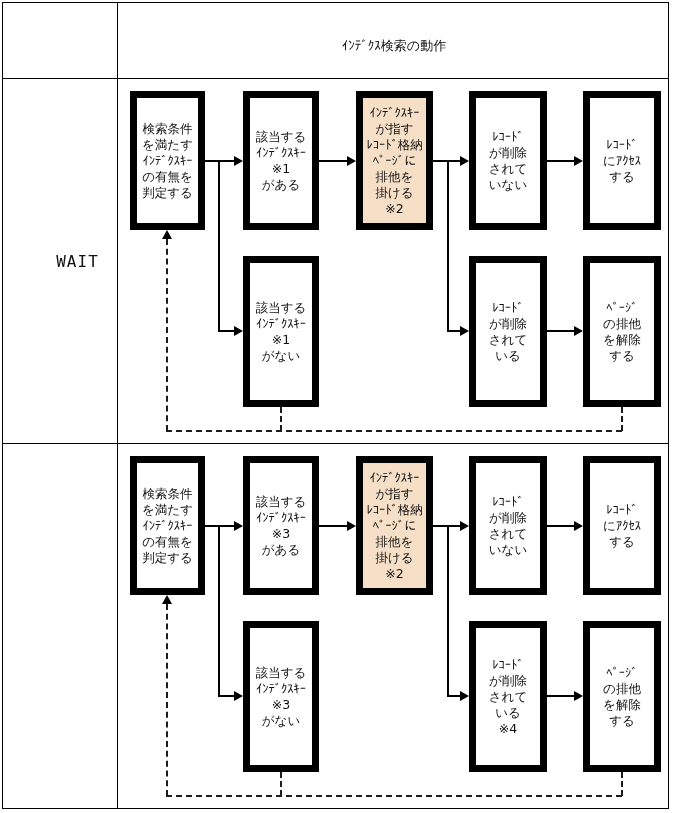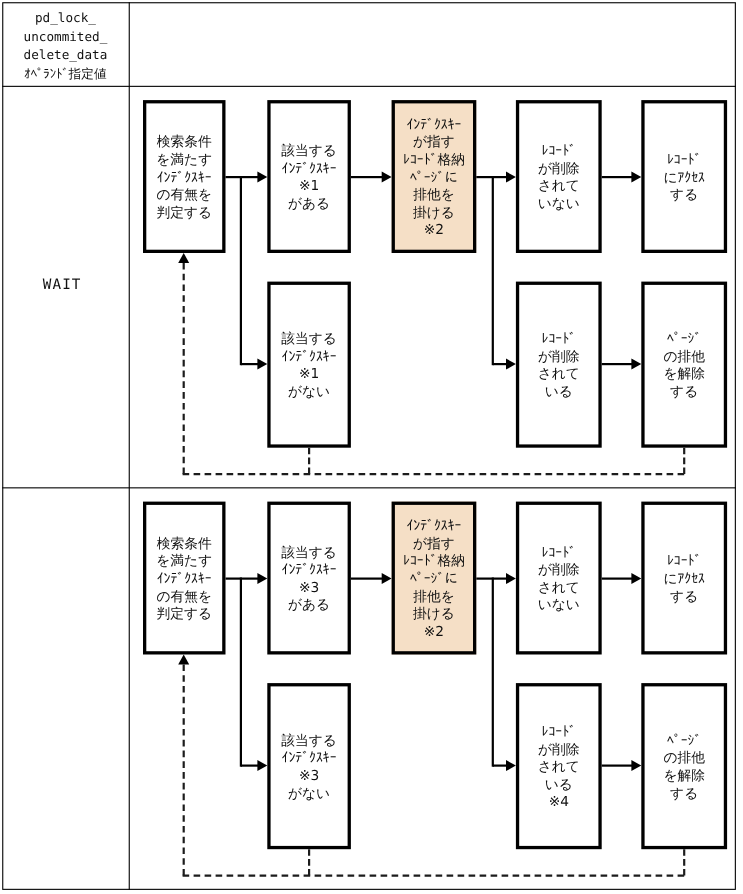--- a/index.html
+++ b/index.html
@@ -6,21 +6,21 @@
   .stage {
     position:relative; width:675px; height:813px; background:#fff;
     font-family:"DejaVu Sans","Liberation Sans",sans-serif; color:#111;
   }
   .mono { font-family:"DejaVu Sans Mono","Liberation Mono",monospace; }
   
   .tline { position:absolute; background:#000; }
   .outer { position:absolute; left:2px; top:2px; width:667px; height:807px; border:1px solid #000; box-sizing:border-box; }
   
   .box {
-    position:absolute; box-sizing:border-box; border:3px solid #000000; background:#fff;
+    position:absolute; box-sizing:border-box; border:7px solid #000000; background:#fff;
     display:flex; align-items:center; justify-content:center; text-align:center;
     white-space:pre-line; font-size:12.5px; line-height:16px; color:#111;
   }
   .box.hl { background:#f5dfc6; }
   
   .sline { position:absolute; background:#000; }
   .ah-r { position:absolute; width:0; height:0; border-top:5px solid transparent; border-bottom:5px solid transparent; border-left:9px solid #000; }
   .ah-u { position:absolute; width:0; height:0; border-left:5px solid transparent; border-right:5px solid transparent; border-bottom:9px solid #000; }
   
   .dashv { position:absolute; width:0; border-left:2px dashed #1c1c1c; }
@@ -31,26 +31,23 @@
 </head>
 <body>
 
 <div class="stage">
 
   <div class="outer"></div>
   <div class="tline" style="left:117px; top:2px; width:1px; height:807px;"></div>
   <div class="tline" style="left:2px; top:78px; width:667px; height:1px;"></div>
   <div class="tline" style="left:2px; top:443px; width:667px; height:1px;"></div>
 
-  <div class="celltext mono" style="left:3px; top:8px; width:113px; font-size:11.5px; line-height:17px;">pd_lock_
-uncommited_
-delete_data
-ｵﾍﾟﾗﾝﾄﾞ指定値</div>
+  <div class="celltext" style="left:118px; top:37px; width:552px; font-size:13px;">ｲﾝﾃﾞｸｽ検索の動作</div>
 
-  <div class="celltext mono" style="left:0; top:252px; width:113px; font-size:13px; letter-spacing:1px;">WAIT</div>
+  <div class="celltext mono" style="left:21px; top:252px; width:113px; font-size:16px; letter-spacing:1px;">WAIT</div>
 
   <div class="rowgroup" style="top:78px; height:365px;">
 
     <div class="box" style="left:130px; top:13px; width:75px; height:139px;">検索条件
 を満たす
 ｲﾝﾃﾞｸｽｷｰ
 の有無を
 判定する</div>
     <div class="box" style="left:243px; top:13px; width:76px; height:139px;">該当する
 ｲﾝﾃﾞｸｽｷｰ

